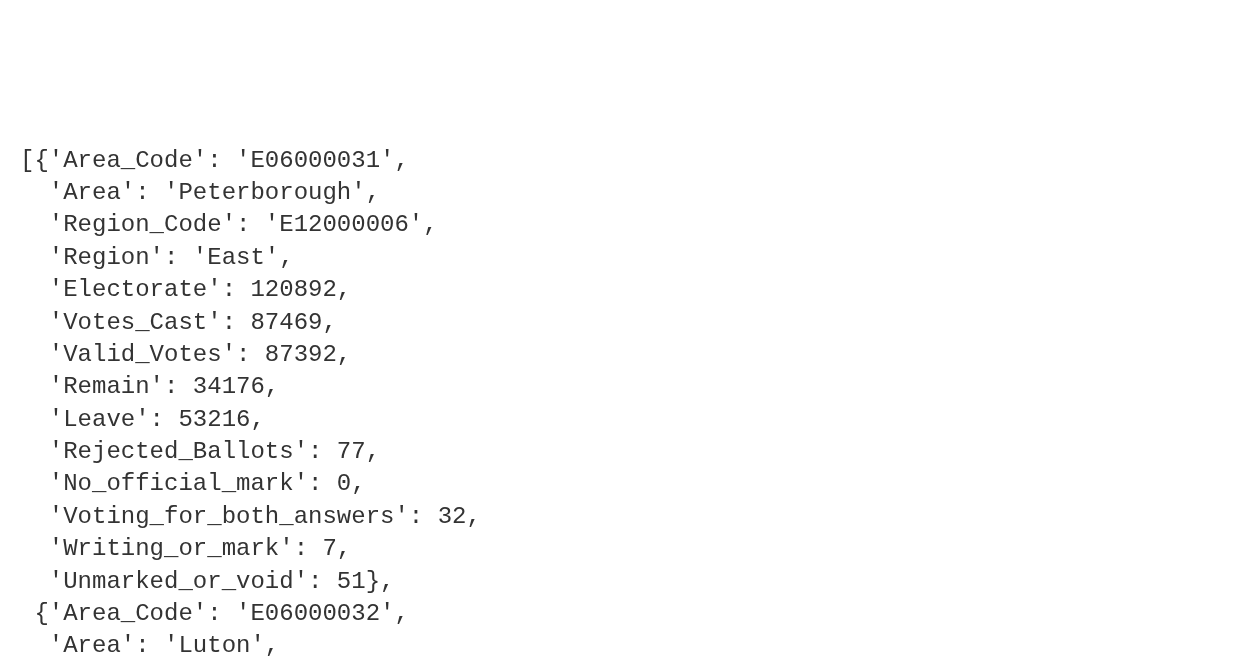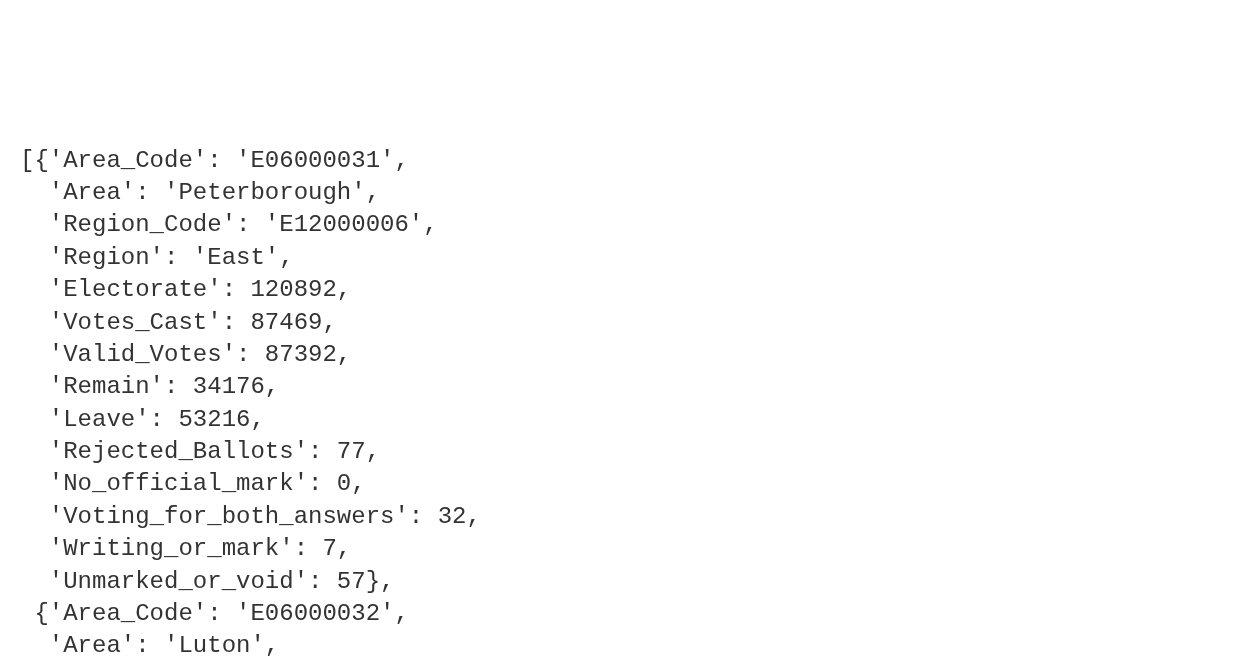--- a/index.html
+++ b/index.html
@@ -31,21 +31,21 @@
 <span>  'Region': 'East',</span>
 <span>  'Electorate': 120892,</span>
 <span>  'Votes_Cast': 87469,</span>
 <span>  'Valid_Votes': 87392,</span>
 <span>  'Remain': 34176,</span>
 <span>  'Leave': 53216,</span>
 <span>  'Rejected_Ballots': 77,</span>
 <span>  'No_official_mark': 0,</span>
 <span>  'Voting_for_both_answers': 32,</span>
 <span>  'Writing_or_mark': 7,</span>
-<span>  'Unmarked_or_void': 57},</span>
+<span>  'Unmarked_or_void': 51},</span>
 <span> {'Area_Code': 'E06000032',</span>
 <span>  'Area': 'Luton',</span>
 
 
 </div>
 
 
 
 
 </body></html>

